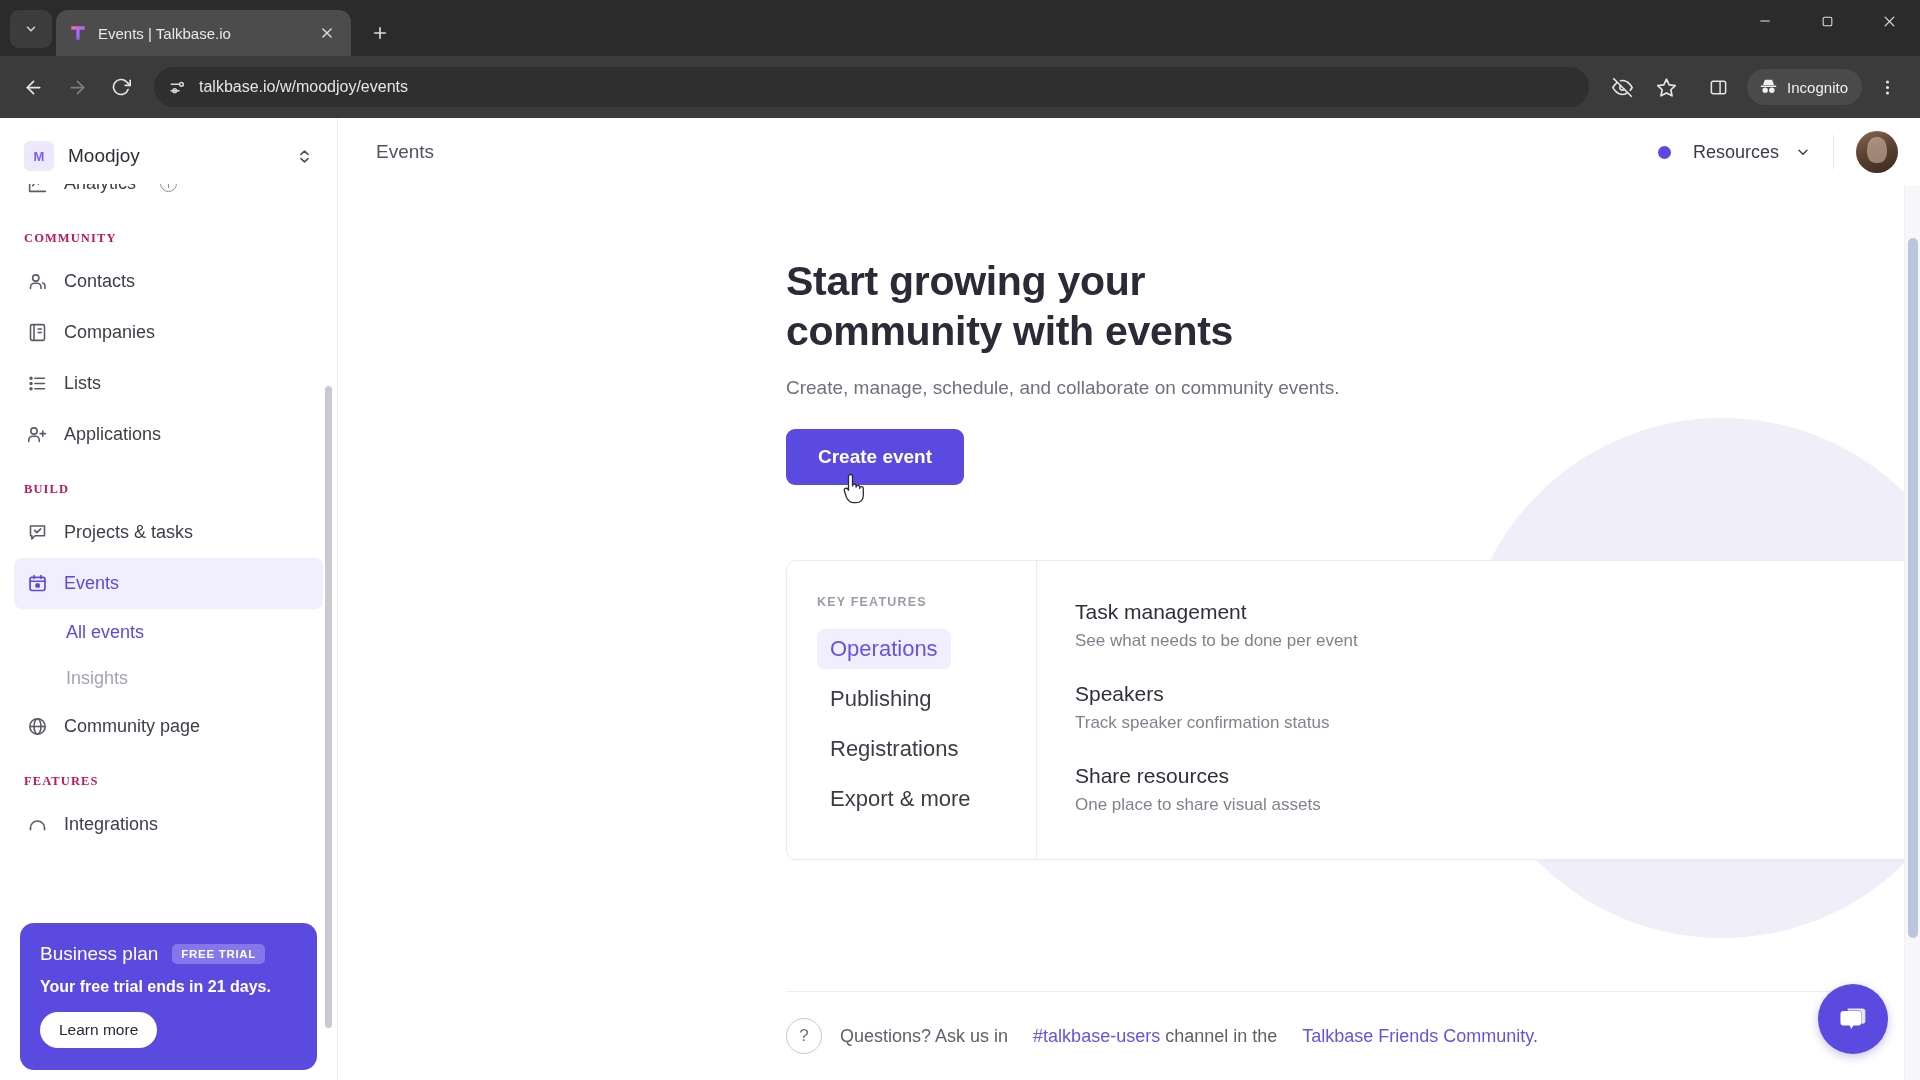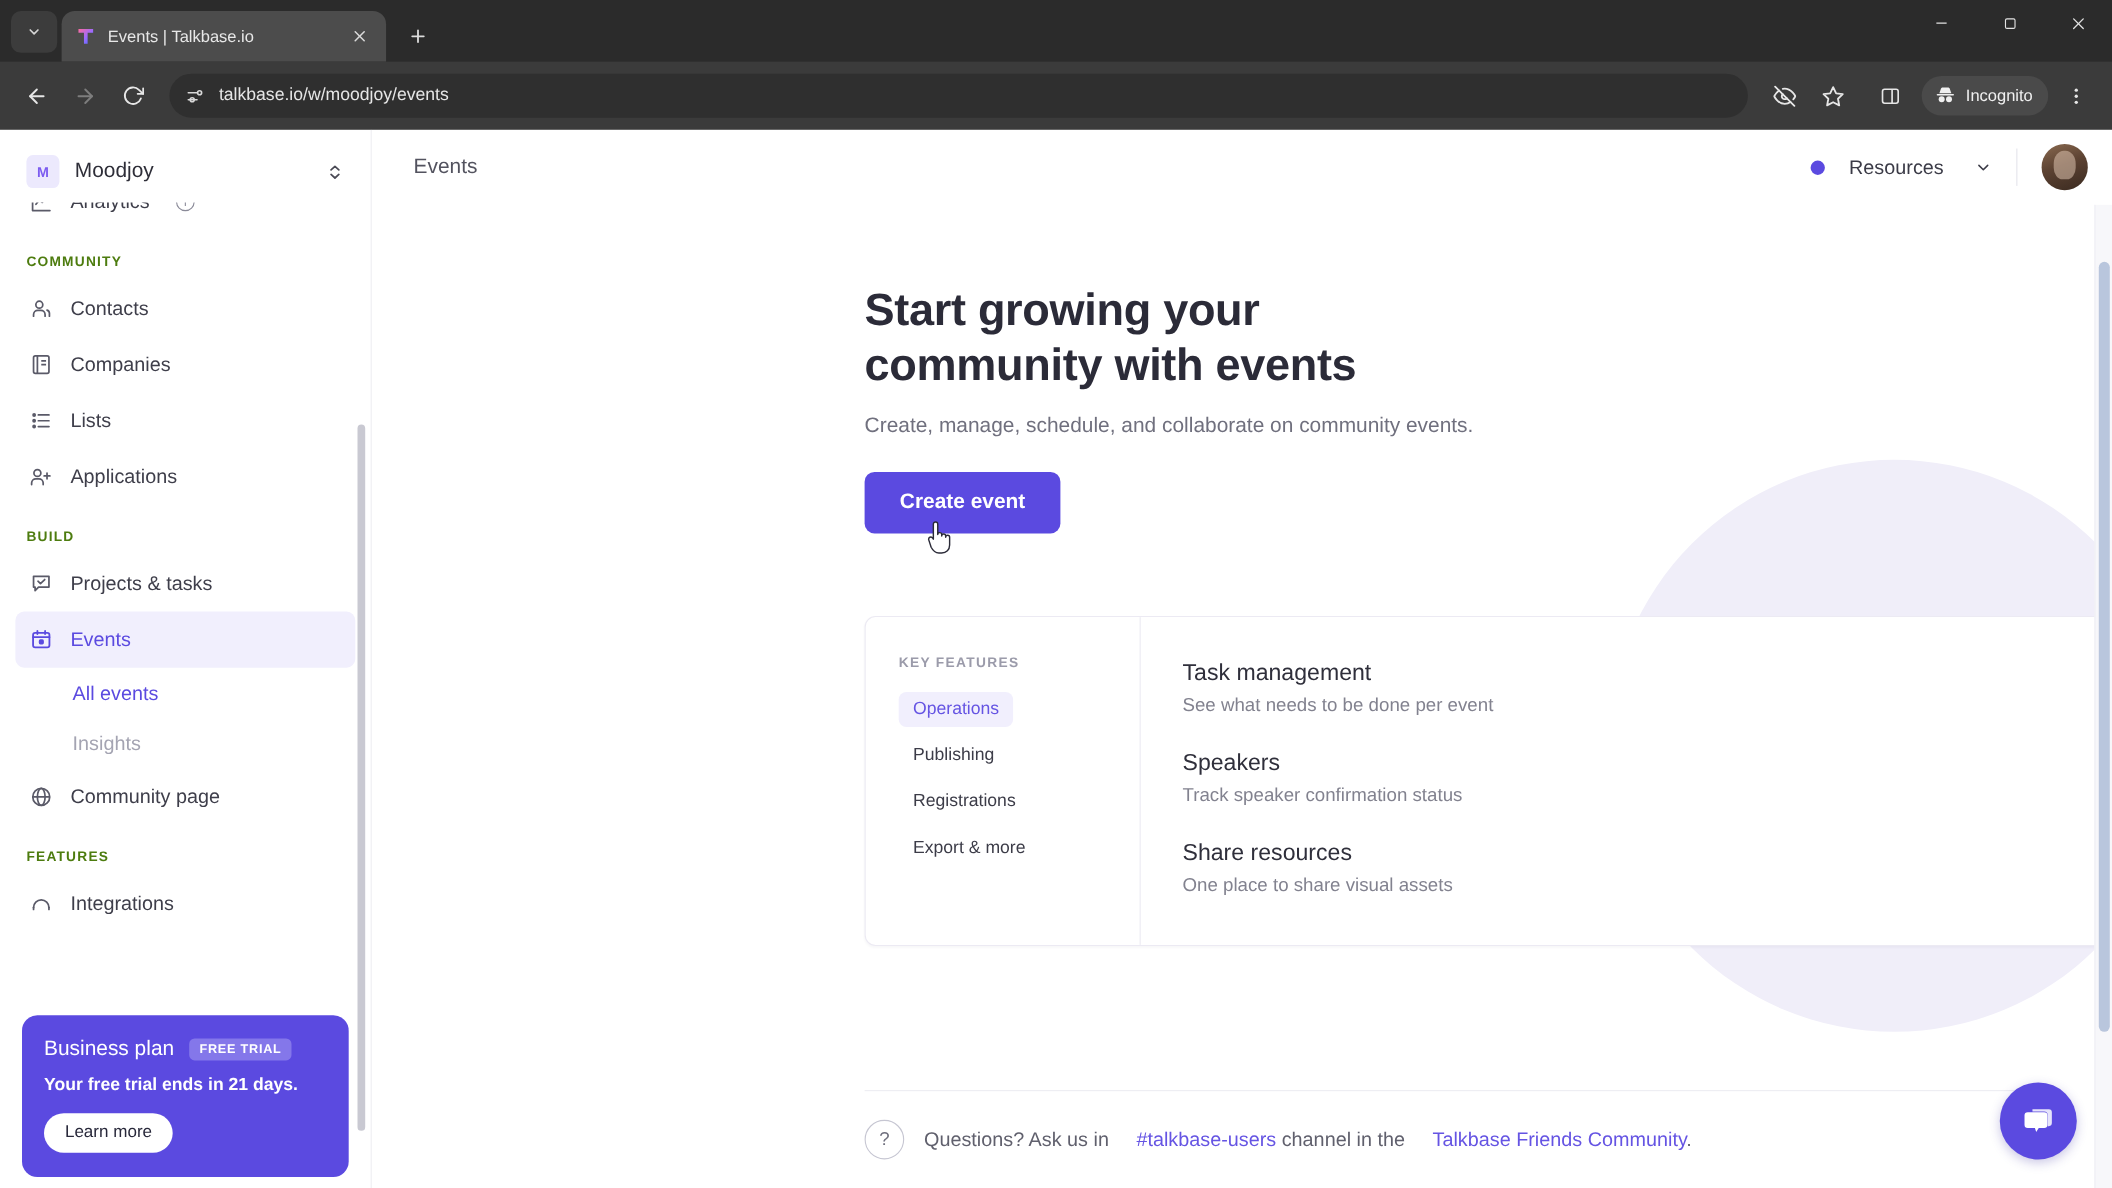--- a/index.html
+++ b/index.html
@@ -84,22 +84,22 @@
     color: #7c5cf0; font-size: 13px; font-weight: bold;
     display: flex; align-items: center; justify-content: center; flex: 0 0 30px;
   }
   .ws-name { flex: 1; font-size: 19px; color: #2e2e38; font-weight: 500; }
   .ws-chev { color: #4a4a55; display: flex; align-items: center; }
 
   .nav-scroll { flex: 1; overflow: hidden; position: relative; padding-bottom: 6px; }
   .nav-inner { position: absolute; left: 0; right: 0; top: -26px; padding: 0 14px; }
 
   .nav-section {
-    font-size: 12.5px; letter-spacing: 1.1px; color: #4d7c0f;
-    font-weight: 600; padding: 22px 10px 10px 10px;
+    font-size: 12.5px; letter-spacing: 1.1px; color: #be185d;
+    font-weight: 600; padding: 22px 10px 10px 10px; font-family: Liberation Serif, serif;
   }
   .nav-item {
     height: 51px; display: flex; align-items: center; gap: 16px;
     padding: 0 12px; border-radius: 8px; color: #3e3e4a; font-size: 18px;
   }
   .nav-item .ni-icon { width: 22px; height: 22px; flex: 0 0 22px; color: #5a5a68; display: flex; align-items: center; justify-content: center; }
   .nav-item.active { background: #f1effd; color: #5b4ae0; }
   .nav-item.active .ni-icon { color: #5b4ae0; }
   .nav-sub {
     height: 46px; display: flex; align-items: center; padding-left: 52px;
@@ -139,21 +139,21 @@
   
   .main { flex: 1; position: relative; overflow: hidden; background: #fff; display: flex; flex-direction: column; }
 
   .topbar {
     height: 68px; flex: 0 0 68px; display: flex; align-items: center;
     padding: 0 22px 0 38px; background: #fff; position: relative; z-index: 5;
   }
   .crumb { font-size: 19px; color: #53535f; }
   .topbar-right { margin-left: auto; display: flex; align-items: center; gap: 22px; }
   .dot-indicator { width: 13px; height: 13px; border-radius: 50%; background: #5b4ae0; }
-  .res-btn { display: flex; align-items: center; gap: 28px; font-size: 18px; color: #3b3b47; }
+  .res-btn { display: flex; align-items: center; gap: 16px; font-size: 18px; color: #3b3b47; }
   .vsep { width: 1px; height: 34px; background: #e4e4ec; }
   .avatar {
     width: 42px; height: 42px; border-radius: 50%; overflow: hidden;
     background: linear-gradient(160deg,#8a6a50 0%,#5c4232 45%,#3a2a20 100%);
     position: relative; flex: 0 0 42px;
   }
   .avatar::after {
     content:""; position:absolute; left:26%; top:14%; width:48%; height:62%;
     border-radius: 46% 46% 40% 40%; background: rgba(220,195,175,.55);
   }
@@ -187,21 +187,21 @@
   .features-card {
     position: relative; z-index: 3; margin: 75px 0 0 448px; width: 1350px;
     background: #fff; border: 1px solid #eceaf3; border-radius: 10px;
     display: flex; min-height: 300px;
     box-shadow: 0 1px 2px rgba(40,40,70,.03);
   }
   .feat-left { width: 250px; flex: 0 0 250px; border-right: 1px solid #eceaf3; padding: 34px 0 30px 30px; }
   .feat-label { font-size: 12.5px; letter-spacing: 1.2px; color: #9b9baa; font-weight: 600; }
   .feat-tab {
     display: inline-flex; align-items: center; margin-top: 8px;
-    font-size: 16px; color: #3c3c48; padding: 7px 13px; border-radius: 7px;
+    font-size: 22px; color: #3c3c48; padding: 7px 13px; border-radius: 7px;
   }
   .feat-tab.active { background: #f1effd; color: #6554e3; }
   .feat-tabs { display: flex; flex-direction: column; align-items: flex-start; margin-top: 12px; gap: 2px; }
 
   .feat-right { flex: 1; padding: 30px 44px 34px 38px; display: flex; flex-direction: column; justify-content: center; gap: 31px; }
   .feat-row { display: flex; align-items: center; }
   .feat-texts { flex: 1; }
   .feat-name { font-size: 21px; color: #2f2f3b; }
   .feat-desc { font-size: 17px; color: #82828f; margin-top: 7px; }
 

